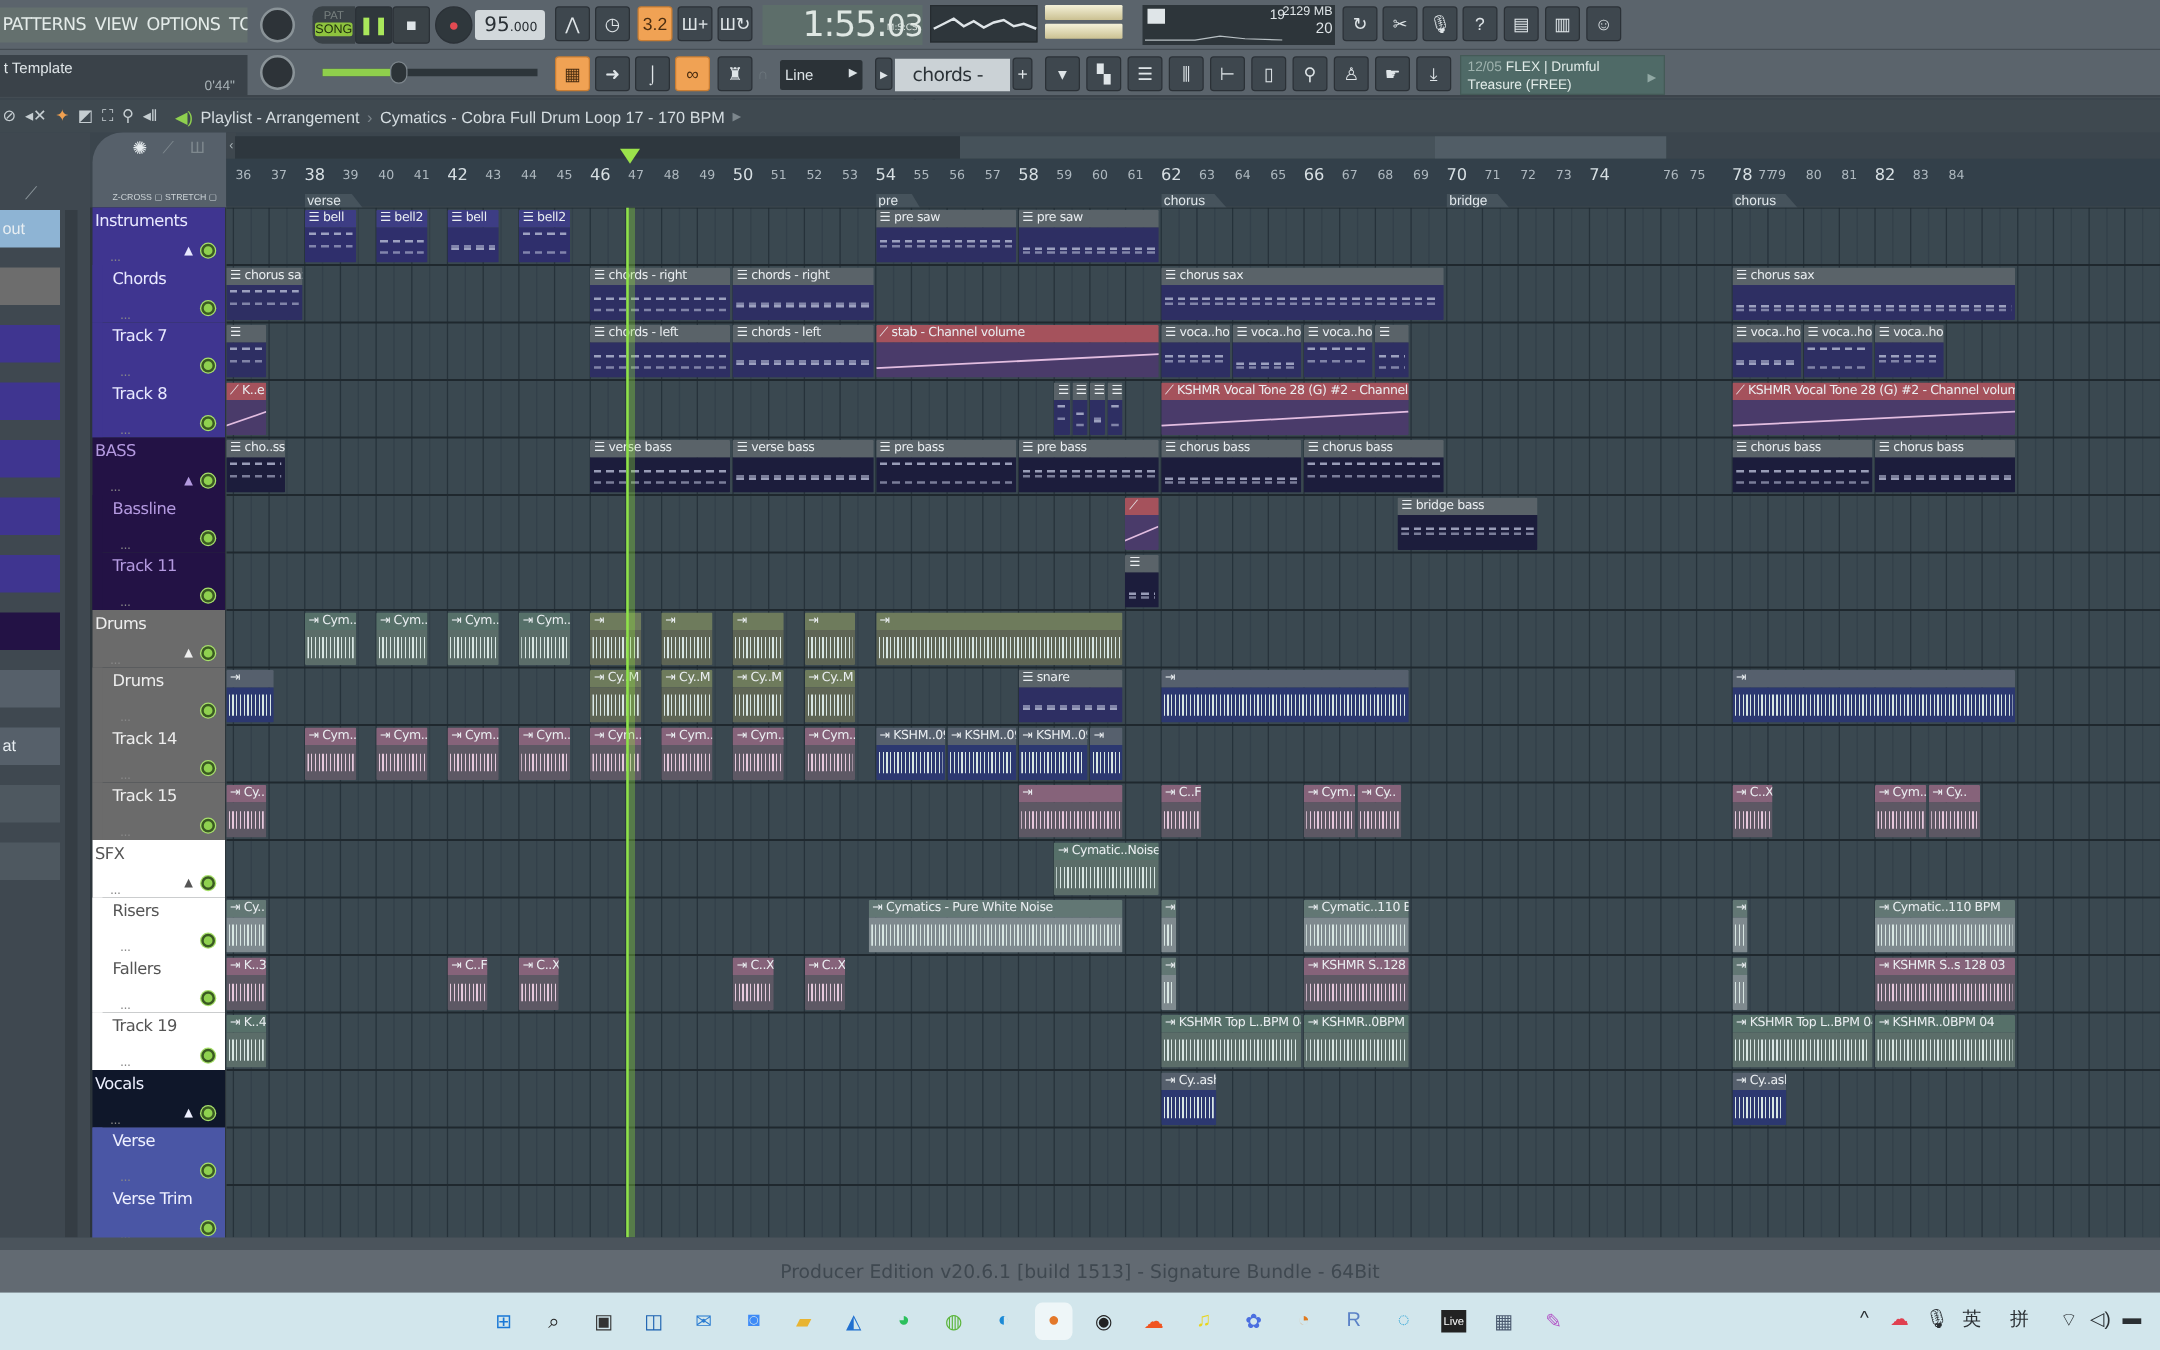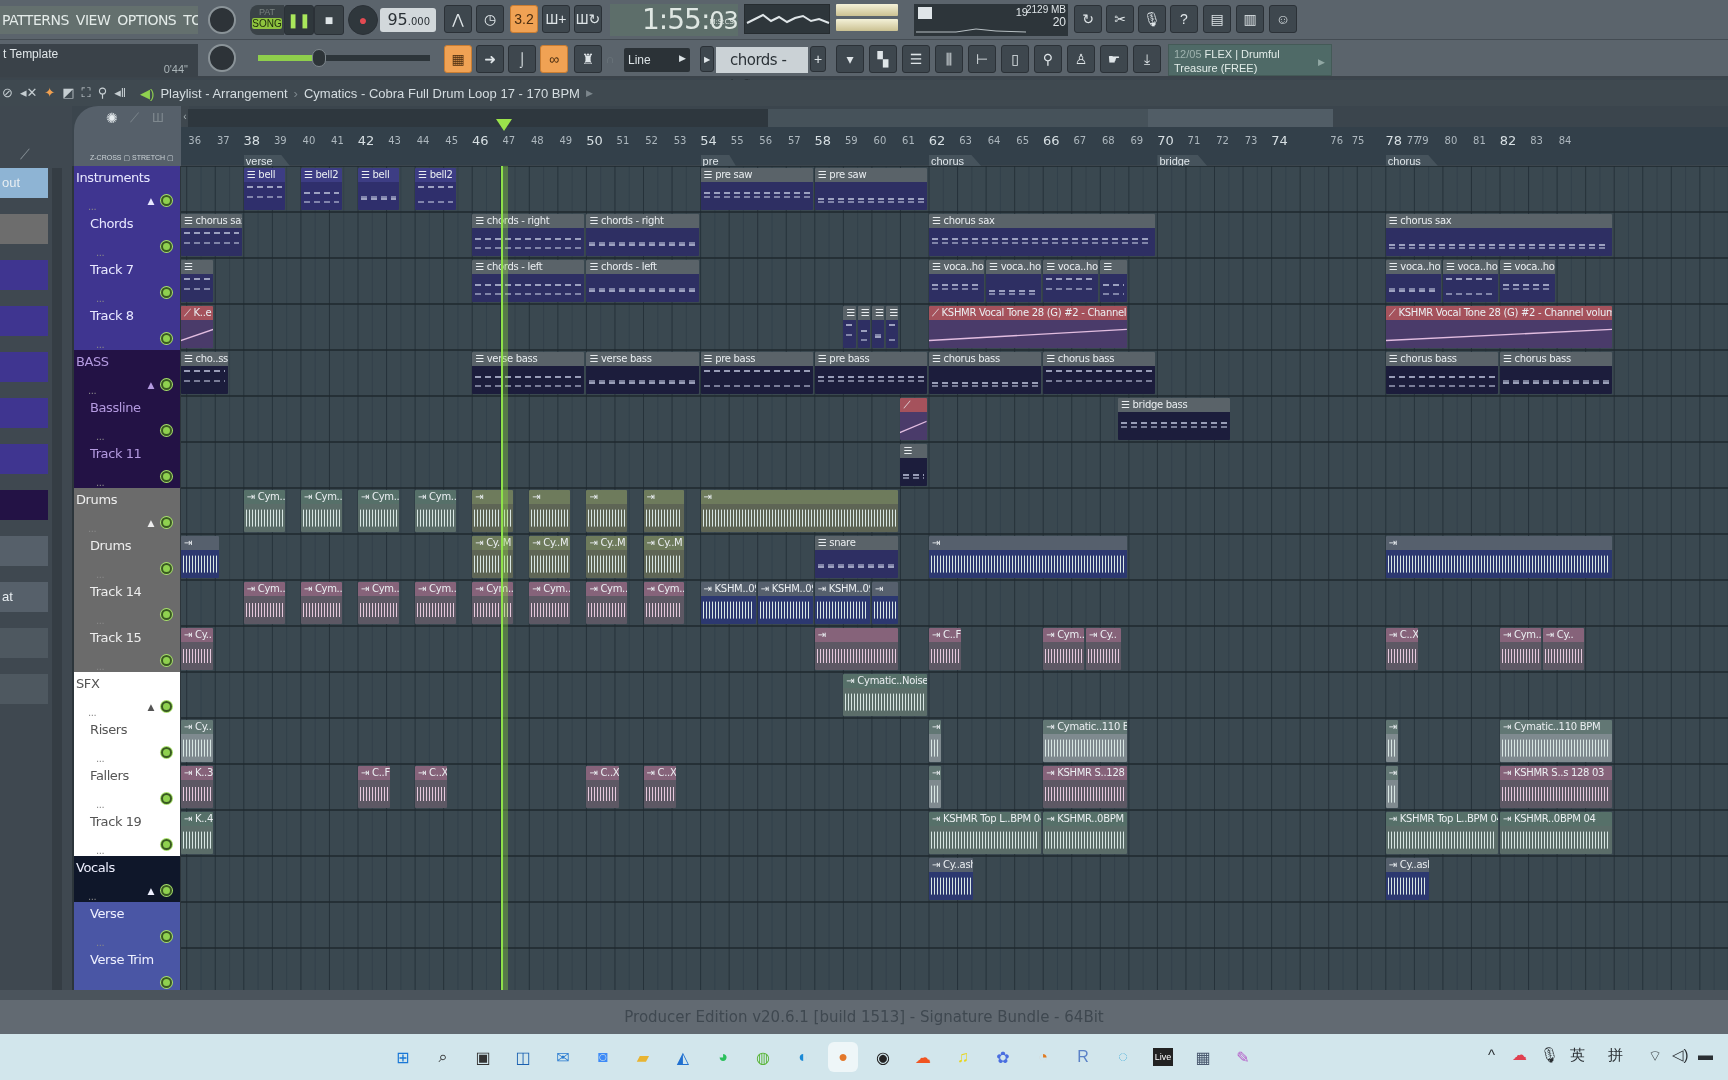--- a/index.html
+++ b/index.html
@@ -586,20 +586,26 @@
         <div class="notes" style="top: 19px; opacity: 0.6;"></div>
       </div>
     </div>
     <div class="clip c-pat" style="left: 405.41px; top: 94px; width: 112.2px; height: 42px;">
       <div class="cl"><span>☰ </span><span>chords - left</span></div>
       <div class="body">
         <div class="notes" style="top: 16px;"></div>
         <div class="notes" style="top: 14px; opacity: 0.6;"></div>
       </div>
     </div>
+    <div class="clip c-aut" style="left: 519.61px; top: 94px; width: 226.4px; height: 42px;">
+      <div class="cl"><span>⟋ </span><span>stab - Channel volume</span></div>
+      <div class="body"><svg width="100%" height="100%" preserveAspectRatio="none" viewBox="0 0 100 30">
+          <path d="M0,22 Q50,16 100,10" fill="none" stroke="#e2bde0" stroke-width="1.5"></path>
+        </svg></div>
+    </div>
     <div class="clip c-pat" style="left: 748.01px; top: 94px; width: 55.1px; height: 42px;">
       <div class="cl"><span>☰ </span><span>voca..hop</span></div>
       <div class="body">
         <div class="notes" style="top: 10px;"></div>
         <div class="notes" style="top: 14px; opacity: 0.6;"></div>
       </div>
     </div>
     <div class="clip c-pat" style="left: 805.11px; top: 94px; width: 55.1px; height: 42px;">
       <div class="cl"><span>☰ </span><span>voca..hop</span></div>
       <div class="body">
@@ -995,20 +1001,26 @@
       </div>
     </div>
     <div class="clip c-audg" style="left: 662.36px; top: 508px; width: 83.65px; height: 42px;">
       <div class="cl"><span>⇥ </span><span>Cymatic..Noise Up</span></div>
       <div class="body">
         <div class="wave tall"></div>
       </div>
     </div>
     <div class="clip c-audw" style="left: 0px; top: 554px; width: 32.26px; height: 42px;">
       <div class="cl"><span>⇥ </span><span>Cy..</span></div>
+      <div class="body">
+        <div class="wave tall"></div>
+      </div>
+    </div>
+    <div class="clip c-audw" style="left: 513.9px; top: 554px; width: 203.56px; height: 42px;">
+      <div class="cl"><span>⇥ </span><span>Cymatics - Pure White Noise</span></div>
       <div class="body">
         <div class="wave tall"></div>
       </div>
     </div>
     <div class="clip c-audw" style="left: 748.01px; top: 554px; width: 12.275px; height: 42px;">
       <div class="cl"><span>⇥ </span><span></span></div>
       <div class="body">
         <div class="wave tall"></div>
       </div>
     </div>

